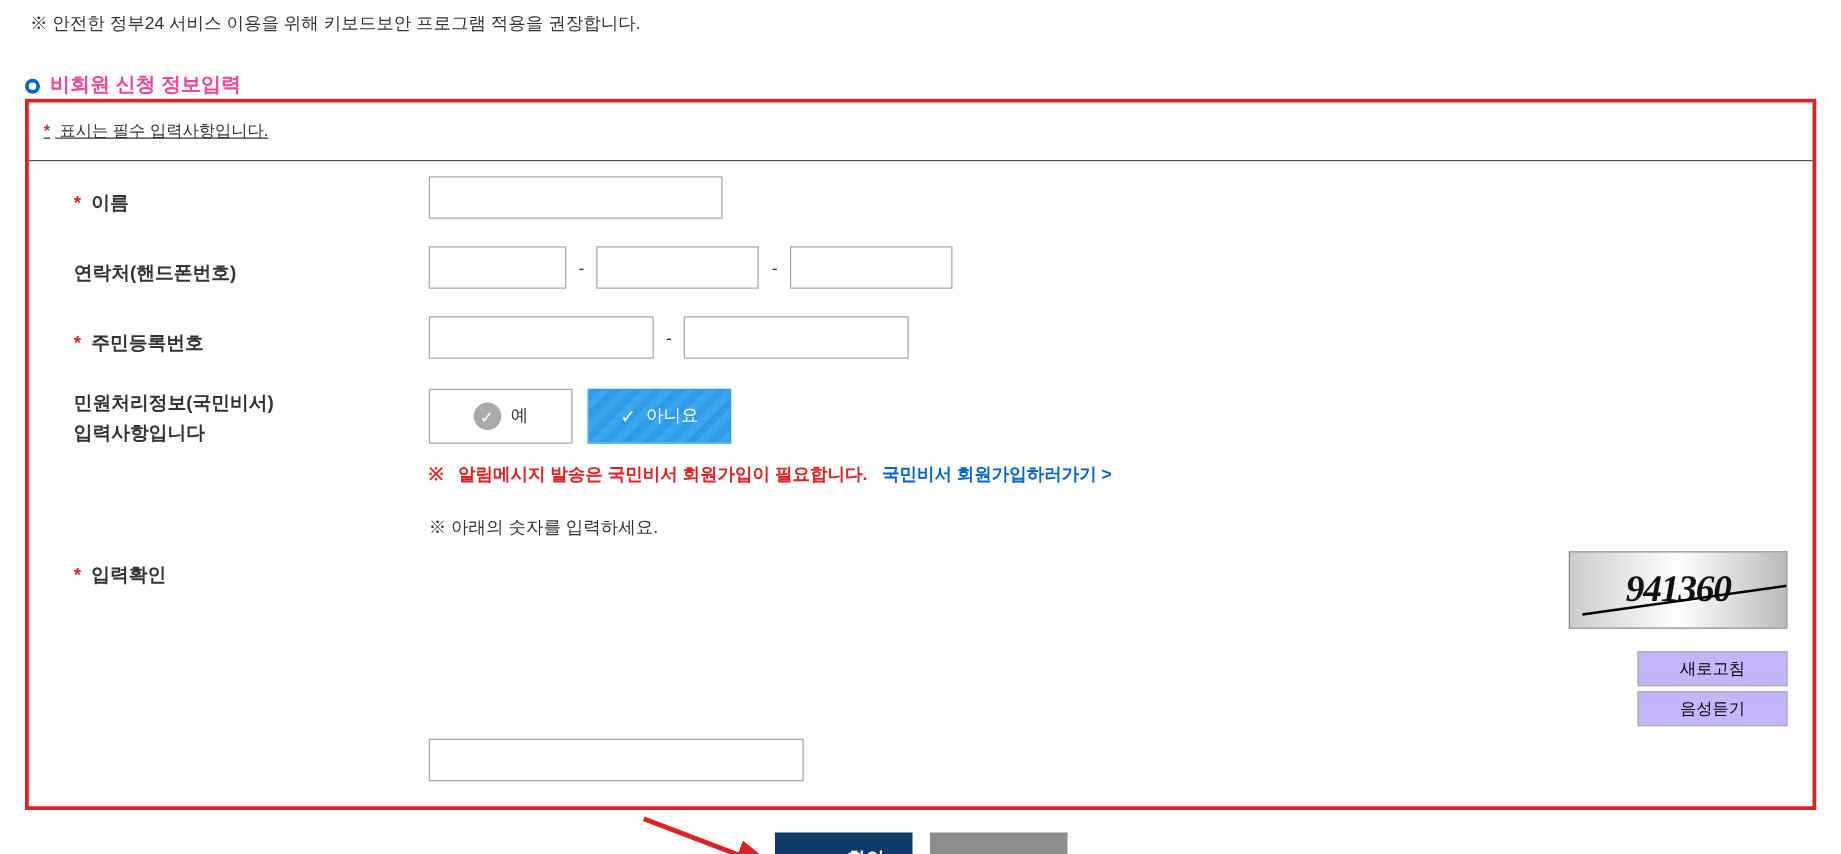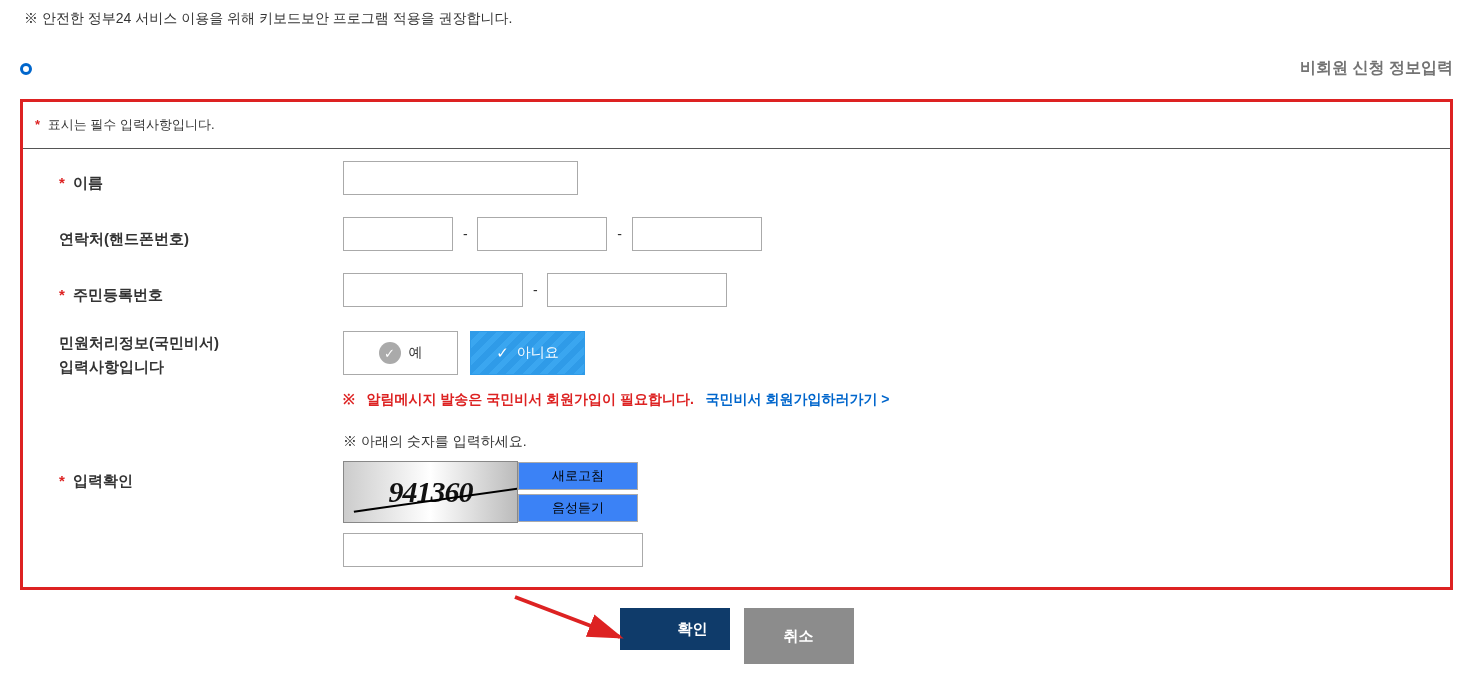--- a/index.html
+++ b/index.html
@@ -15,41 +15,41 @@
     font-size: 14px;
     color: #333;
     margin-bottom: 30px;
     padding-left: 4px;
   }
   .section-title {
     display: flex;
     align-items: center;
     font-size: 16px;
     font-weight: bold;
-    color: #737373;
-    margin-bottom: 20px;
-    justify-content: space-between;
+    color: #ec4899;
+    margin-bottom: 0;
   }
   .section-title .bullet {
     display: inline-block;
     width: 12px; height: 12px;
     border: 3px solid #0066cc;
     border-radius: 50%;
     margin-right: 8px;
     background: #fff;
   }
   .form-box {
     border: 3px solid #d22;
     padding: 0;
   }
   .required-note {
     padding: 14px 12px;
     font-size: 13px;
     color: #333;
     border-bottom: 1px solid #555;
+    text-decoration: underline;
   }
   .req-star {
     color: #d22;
     font-weight: bold;
     margin-right: 4px;
   }
   .form-row {
     display: flex;
     align-items: flex-end;
     padding: 10px 20px;
@@ -105,40 +105,40 @@
     color: #fff; border: 1px solid #2f9be8;
   }
   .toggle-btn.no .check-mark { color: #fff; font-size: 15px; }
   .notice-line {
     margin-top: 14px;
     font-size: 14px;
   }
   .notice-line .red { color: #d22; font-weight: bold; }
   .notice-line .link { color: #0066cc; font-weight: bold; cursor: pointer; }
   .captcha-help { font-size: 14px; color: #333; margin-bottom: 10px; }
-  .captcha-row { display: flex; align-items: center; gap: 0; }
+  .captcha-row { display: flex; align-items: flex-end; gap: 18px; flex-direction: column; }
   .captcha-img {
     width: 175px; height: 62px; border: 1px solid #888;
     background: linear-gradient(90deg,#ccc,#fff,#bbb);
     display: flex; align-items: center; justify-content: center;
     font-family: Georgia, serif; font-size: 30px; font-weight: bold;
     font-style: italic; letter-spacing: -1px; color: #111;
     position: relative; overflow: hidden;
   }
   .captcha-img::after {
     content: "";
     position: absolute;
     left: 5%; right: -10%; top: 60%;
     height: 2px; background: #000;
     transform: rotate(-8deg);
   }
   .captcha-btns { display: flex; flex-direction: column; gap: 4px; }
   .captcha-btn {
     width: 120px; height: 28px; border: 1px solid #aaa;
-    background: #3b82f6; font-size: 13px; cursor: pointer;
+    background: #c4b5fd; font-size: 13px; cursor: pointer;
     display: inline-flex; align-items: center; justify-content: center;
   }
   .captcha-input { width: 300px; height: 34px; border: 1px solid #aaa; margin-top: 10px; display: block; padding: 4px 6px; }
   .actions {
     display: flex; justify-content: center; gap: 14px;
     margin-top: 18px;
     position: relative;
   }
   .btn-primary {
     background: #0f3b6a; color: #fff; border: none;

